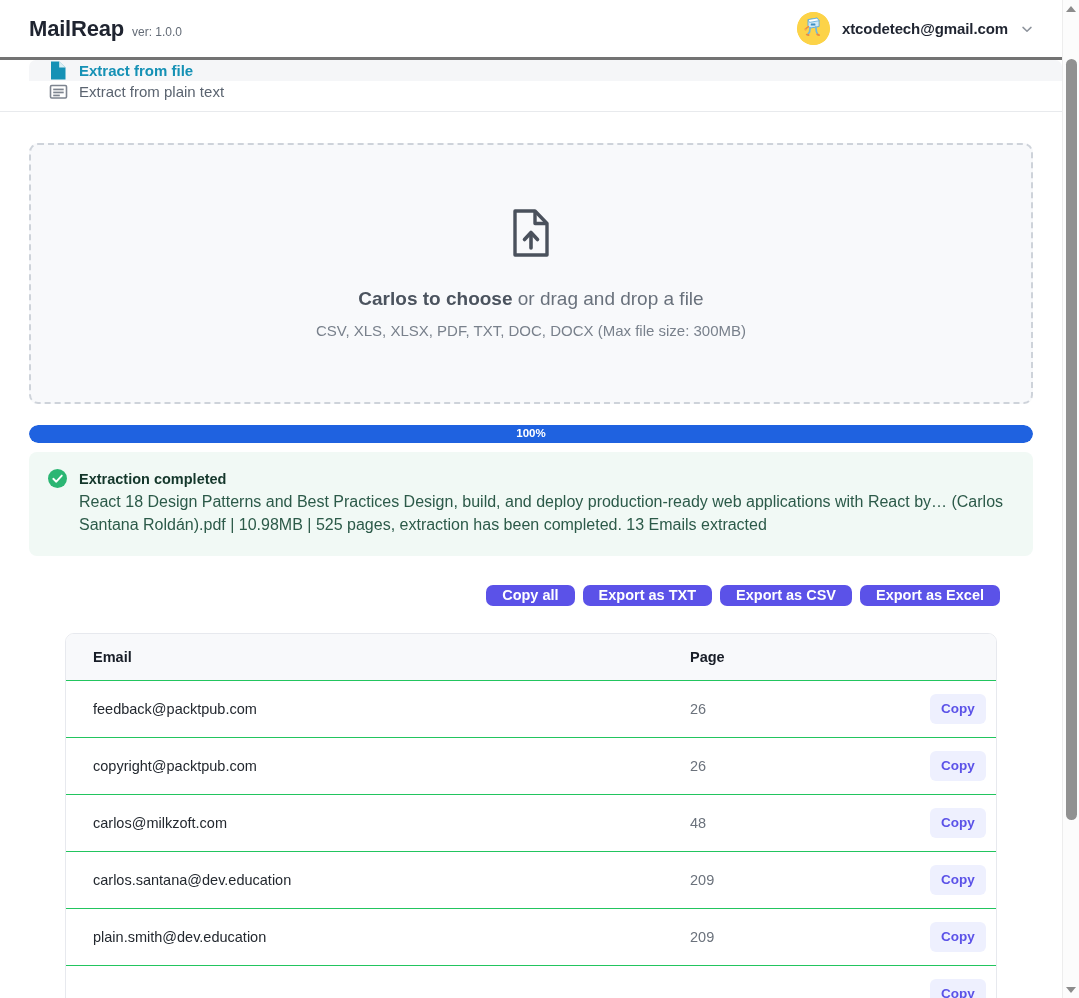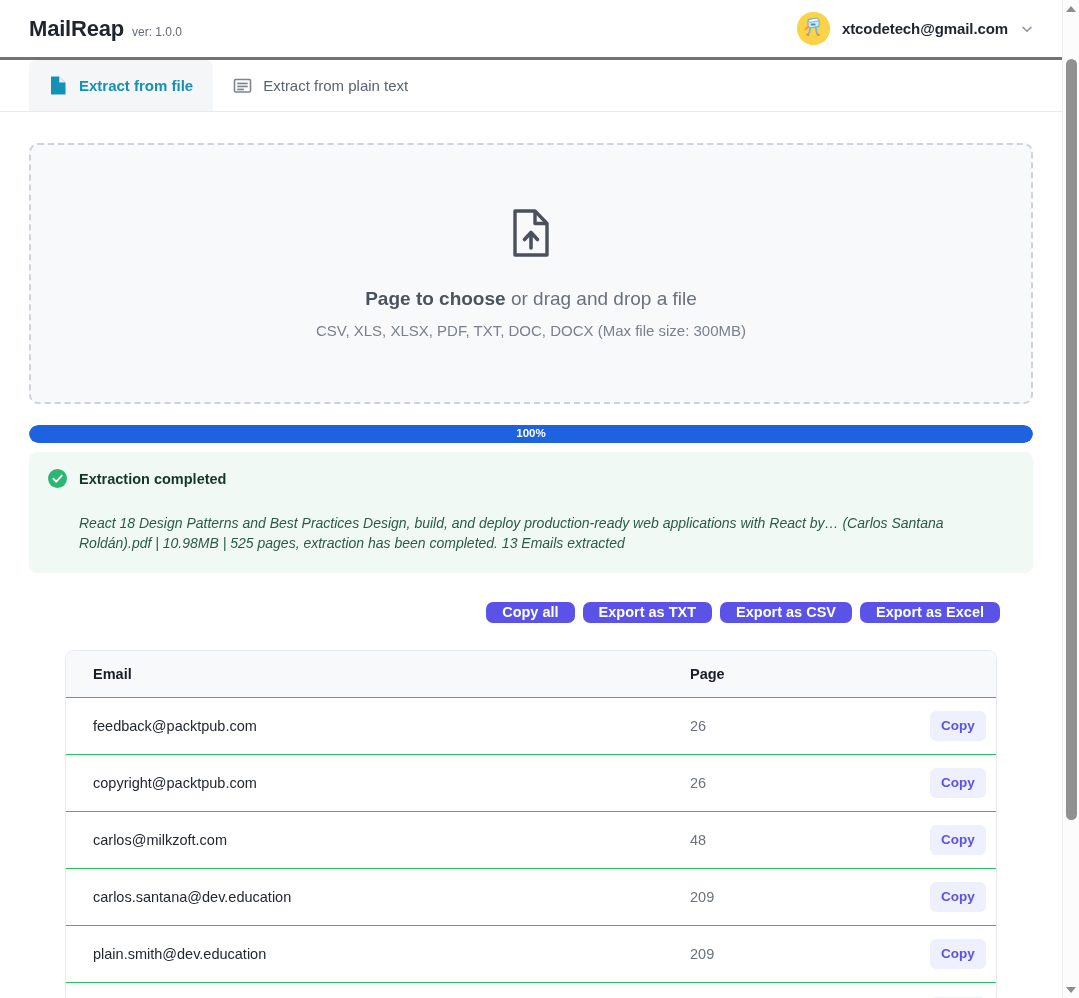--- a/index.html
+++ b/index.html
@@ -72,20 +72,21 @@
   }
 
   
   .tabs {
     display: flex;
     align-items: stretch;
     height: 52px;
     padding-left: 29px;
     border-bottom: 1px solid #e8eaed;
     background: #fff;
+    flex-direction: column;
   }
   .tab {
     display: flex;
     align-items: center;
     gap: 11px;
     padding: 0 20px;
     cursor: pointer;
     border-radius: 7px 7px 0 0;
     font-size: 15px;
     color: #5b6470;
@@ -148,26 +149,25 @@
     padding: 17px 22px 20px 19px;
   }
   .status-head { display: flex; align-items: center; gap: 12px; }
   .check-ico { width: 19px; height: 19px; display: block; flex: none; }
   .status-title {
     font-size: 14.5px;
     color: #14372b;
     font-weight: bold;
   }
   .status-detail {
-    margin-top: 26px;
+    margin-top: 3px;
     padding-left: 31px;
-    font-size: 14px;
+    font-size: 16px;
     line-height: 1.41;
     color: #2c5a49;
-    font-style: italic;
   }
 
   .actions {
     margin-top: 29px;
     display: flex;
     justify-content: flex-end;
     gap: 8px;
     padding-right: 33px;
   }
   .btn-primary {
@@ -334,21 +334,21 @@
       <div class="dropzone">
         <span class="dz-ico">
           <svg width="42" height="50" viewBox="0 0 42 50" aria-hidden="true">
             <path d="M5 3 h20 L37 15.5 V47 H5 Z" fill="none" stroke="#4a515c" stroke-width="3.4" stroke-linejoin="round"></path>
             <path d="M25 3 V15.5 H37" fill="none" stroke="#4a515c" stroke-width="3.4" stroke-linejoin="round"></path>
             <path d="M21 40 V25.5" fill="none" stroke="#4a515c" stroke-width="3.6" stroke-linecap="round"></path>
             <path d="M14.5 31.5 L21 24.5 L27.5 31.5" fill="none" stroke="#4a515c" stroke-width="3.6" stroke-linecap="round" stroke-linejoin="round"></path>
           </svg>
         </span>
         <div class="dz-line1">
-          <b>Page to choose</b><span> or drag and drop a file</span>
+          <b>Carlos to choose</b><span> or drag and drop a file</span>
         </div>
         <div class="dz-line2">CSV, XLS, XLSX, PDF, TXT, DOC, DOCX (Max file size: 300MB)</div>
       </div>
 
       <div class="progress-wrap">
         <div class="progress-fill">
           <span class="progress-label">100%</span>
         </div>
       </div>
 

